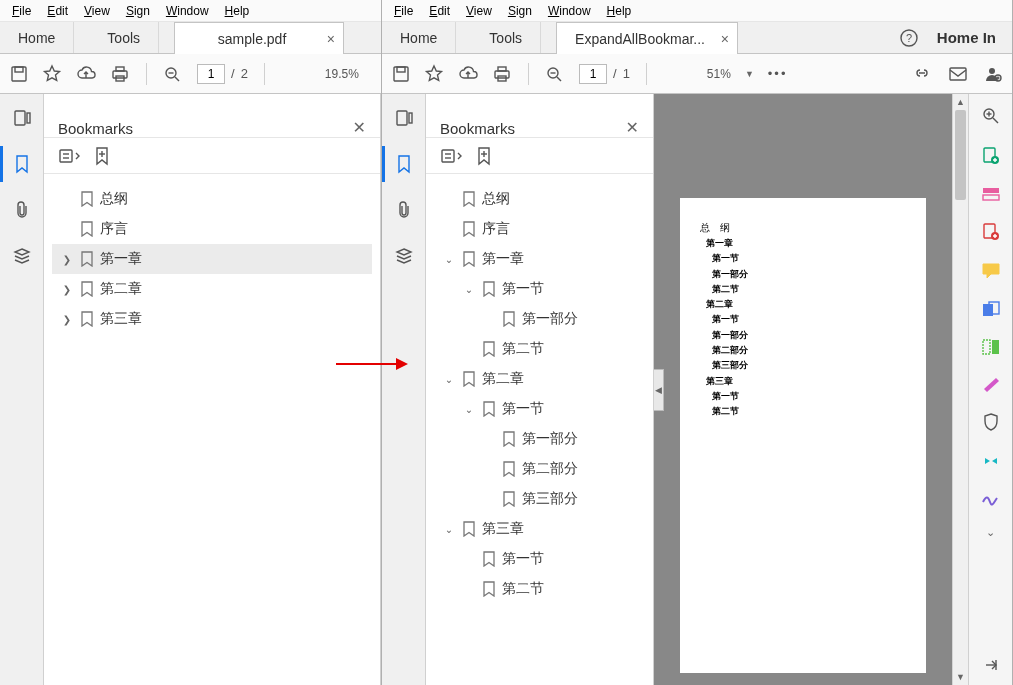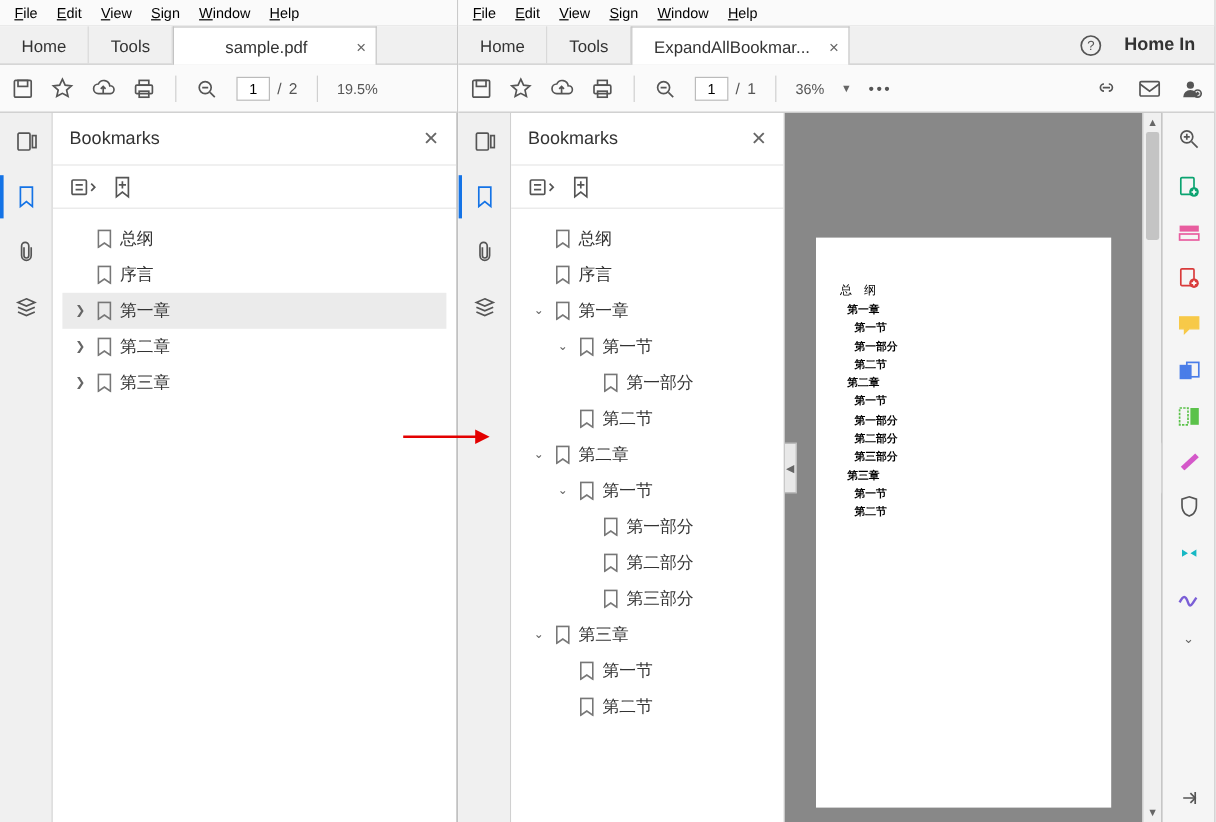--- a/index.html
+++ b/index.html
@@ -5,54 +5,54 @@
 * { box-sizing: border-box; margin: 0; padding: 0; font-family: "Segoe UI", Arial, sans-serif; }
 body { background: #fff; width: 1013px; height: 685px; position: relative; overflow: hidden; }
 .wrap { display: flex; width: 100%; height: 100%; }
 .pane { height: 100%; display: flex; flex-direction: column; border-right: 1px solid #b0b0b0; background: #fff; }
 .pane.left { width: 382px; }
 .pane.right { flex: 1; }
 
 .menubar { height: 22px; display: flex; align-items: center; padding: 0 4px; gap: 0; border-bottom: 1px solid #e6e6e6; font-size: 12px; background: #fafafa; }
 .menubar span { padding: 2px 8px; text-decoration: underline; text-decoration-color: transparent; cursor: default; }
 
-.tabbar { height: 32px; display: flex; align-items: stretch; background: #f0f0f0; border-bottom: 1px solid #c4c4c4; }
+.tabbar { height: 32px; display: flex; align-items: stretch; background: #f0f0f0; border-bottom: 1px solid #c4c4c4; gap: 15px; }
 .tab { display: flex; align-items: center; justify-content: center; font-size: 14px; color: #333; border-right: 1px solid #d9d9d9; padding: 0 18px; position: relative; cursor: default; }
 .tab.doc { background: #fff; border-top: 1px solid #c4c4c4; border-right: 1px solid #c4c4c4; border-left: 1px solid #c4c4c4; margin-bottom: -1px; }
 .tab .close { position: absolute; right: 8px; font-size: 14px; color: #666; }
 .tab.doc { padding-right: 32px; min-width: 170px; }
 .tabbar-right { margin-left: auto; display: flex; align-items: center; gap: 18px; padding-right: 16px; }
 .signin { font-weight: 600; font-size: 15px; color: #333; }
 
 .toolbar { height: 40px; display: flex; align-items: center; gap: 14px; padding: 0 10px; border-bottom: 1px solid #c4c4c4; background: #fafafa; font-size: 13px; color: #555; }
 .toolbar .sep { width: 1px; height: 22px; background: #d0d0d0; margin: 0 2px; }
 .toolbar .pagebox { display: flex; align-items: center; gap: 6px; }
 .toolbar input.pg { width: 28px; height: 20px; text-align: center; border: 1px solid #bbb; font-size: 12px; }
-.toolbar .zoomtxt { font-size: 12px; }
+.toolbar .zoomtxt { font-size: 12px; margin-left: 44px; }
 
 .body { flex: 1; display: flex; overflow: hidden; }
 .navrail { width: 44px; background: #f0f0f0; border-right: 1px solid #d0d0d0; display: flex; flex-direction: column; align-items: center; padding-top: 12px; gap: 22px; }
 .navrail .railbtn { width: 24px; height: 24px; display: flex; align-items: center; justify-content: center; }
 .navrail .railbtn.active { position: relative; }
 .navrail .railbtn.active::before { content: ""; position: absolute; left: -10px; top: -6px; bottom: -6px; width: 3px; background: #1473e6; }
 
 .bmpanel { width: 310px; border-right: 1px solid #d0d0d0; display: flex; flex-direction: column; background: #fff; flex-shrink: 0; }
 .pane.left .bmpanel { flex: 1; width: auto; }
-.bmhead { height: 44px; display: flex; align-items: center; padding: 0 14px; font-size: 15px; color: #333; border-bottom: 1px solid #e6e6e6; }
+.bmhead { height: 44px; display: flex; align-items: flex-end; padding: 0 14px; font-size: 15px; color: #333; border-bottom: 1px solid #e6e6e6; }
 .bmhead .x { margin-left: auto; font-size: 16px; color: #666; }
 .bmtools { height: 36px; display: flex; align-items: center; gap: 12px; padding: 0 14px; border-bottom: 1px solid #e6e6e6; }
 .bmtree { flex: 1; overflow: auto; padding: 10px 8px 10px 8px; font-size: 14px; color: #333; }
 .bmitem { display: flex; align-items: center; height: 30px; gap: 6px; padding-right: 8px; }
 .bmitem.sel { background: #ebebeb; }
 .chev { width: 14px; display: inline-flex; justify-content: center; color: #666; font-size: 10px; }
 .bmicon { width: 14px; height: 16px; flex-shrink: 0; }
 
 .docarea { flex: 1; background: #888888; position: relative; overflow: hidden; display: flex; }
 .docscroll { flex: 1; overflow: auto; padding: 104px 0 12px 0; display: flex; justify-content: center; }
-.page { width: 246px; background: #fff; padding: 36px 20px 12px 20px; font-size: 10px; line-height: 1.7; color: #000; font-family: SimSun, "Noto Sans CJK SC", sans-serif; }
+.page { width: 246px; background: #fff; padding: 21px 20px 12px 20px; font-size: 10px; line-height: 1.7; color: #000; font-family: SimSun, "Noto Sans CJK SC", sans-serif; }
 .page div { white-space: nowrap; }
 .collapse-handle { position: absolute; top: 50%; transform: translateY(-50%); width: 10px; height: 42px; background: #e8e8e8; border: 1px solid #bbb; display: flex; align-items: center; justify-content: center; font-size: 9px; color: #666; }
 .collapse-handle.left { left: 0; border-left: none; }
 .collapse-handle.right { right: 0; border-right: none; }
 .vscroll { width: 16px; background: #f0f0f0; border-left: 1px solid #d4d4d4; position: relative; }
 .vscroll .thumb { position: absolute; left: 2px; right: 2px; top: 16px; height: 90px; background: #c4c4c4; border-radius: 2px; }
 .vscroll .arr { position: absolute; left: 0; right: 0; height: 16px; display: flex; align-items: center; justify-content: center; font-size: 9px; color: #666; }
 .vscroll .arr.up { top: 0; } .vscroll .arr.dn { bottom: 0; }
 
 .toolrail { width: 44px; background: #f5f5f5; border-left: 1px solid #d0d0d0; display: flex; flex-direction: column; align-items: center; padding-top: 12px; gap: 20px; }
@@ -279,21 +279,21 @@
             <line class="ico" x1="12" y1="12" x2="16" y2="16"></line>
             <line class="ico" x1="5.5" y1="8" x2="10.5" y2="8"></line>
           </svg>
         </span>
       <div class="pagebox">
         <input class="pg" value="1" style="">
         <span>/</span>
         <span>1</span>
       </div>
       <span class="sep"></span>
-      <span class="zoomtxt">36%</span>
+      <span class="zoomtxt">51%</span>
       <span style="font-size:9px;color:#666;">▼</span>
       <span style="letter-spacing:2px;">•••</span>
       <div style="margin-left:auto;display:flex;gap:16px;align-items:center;">
         <span>
             <svg width="20" height="16">
               <path class="ico" d="M8 4a3 3 0 00-3 3 3 3 0 003 3m4-6a3 3 0 013 3 3 3 0 01-3 3M7 7h6"></path>
             </svg>
           </span>
         <span>
             <svg width="20" height="16">

